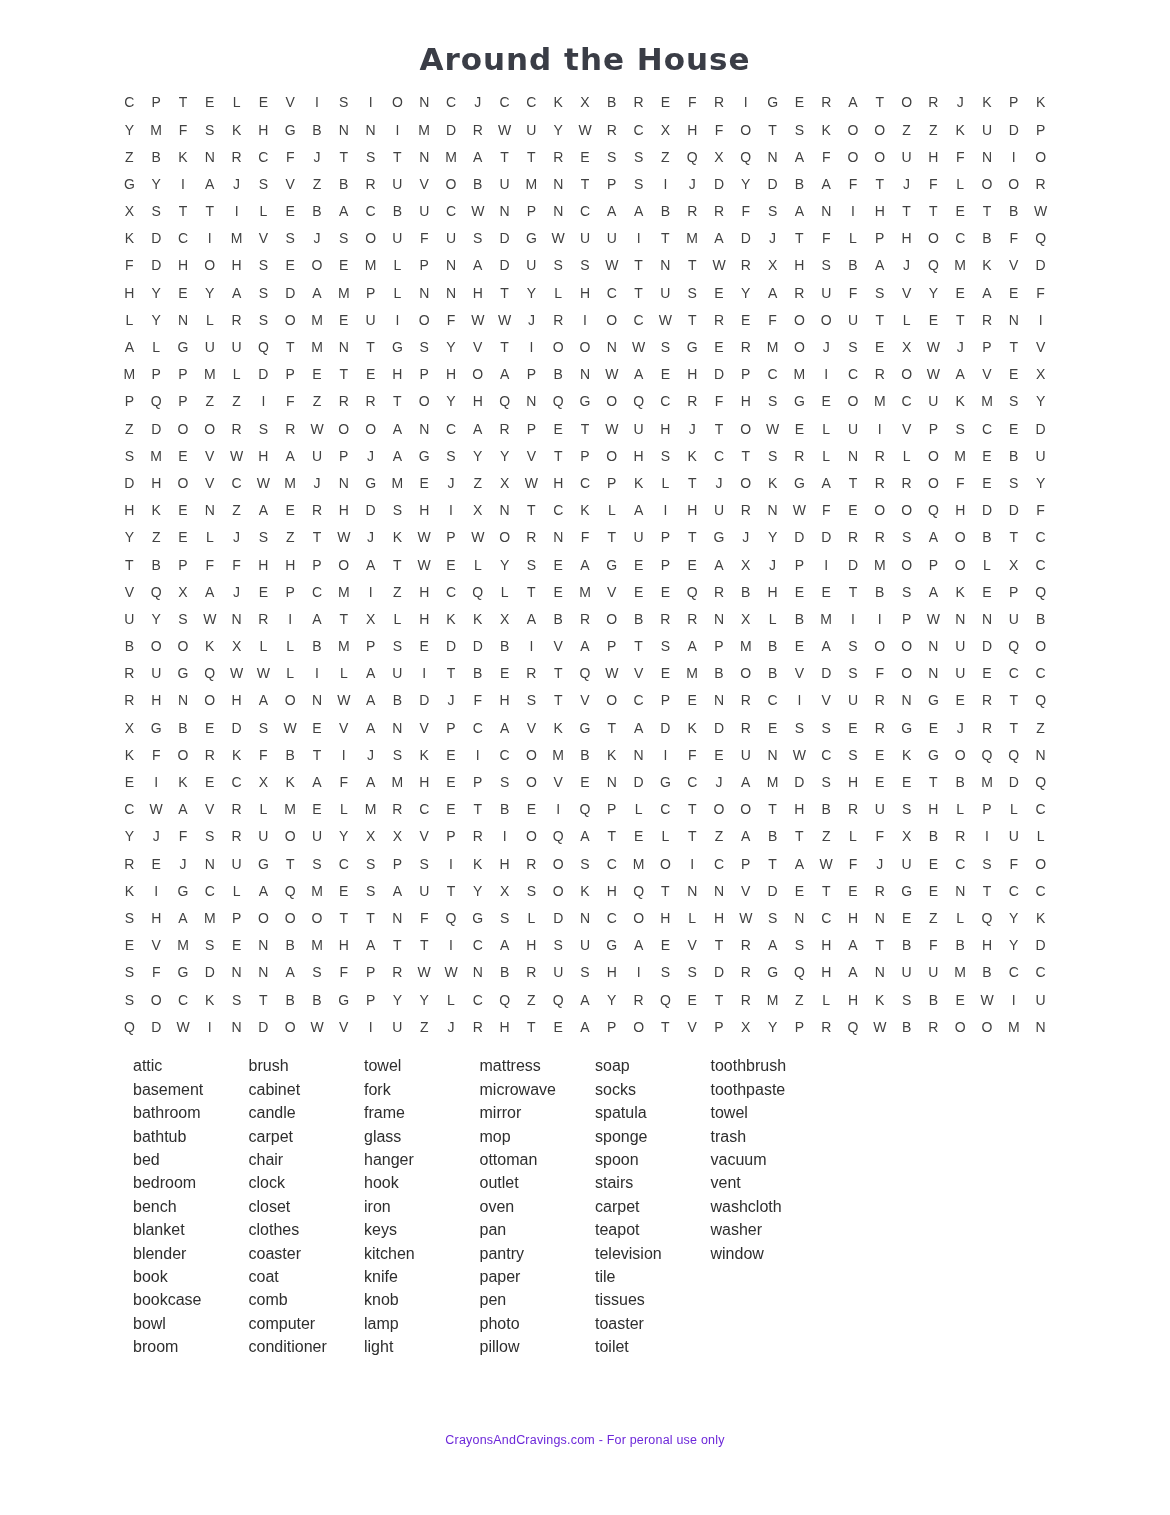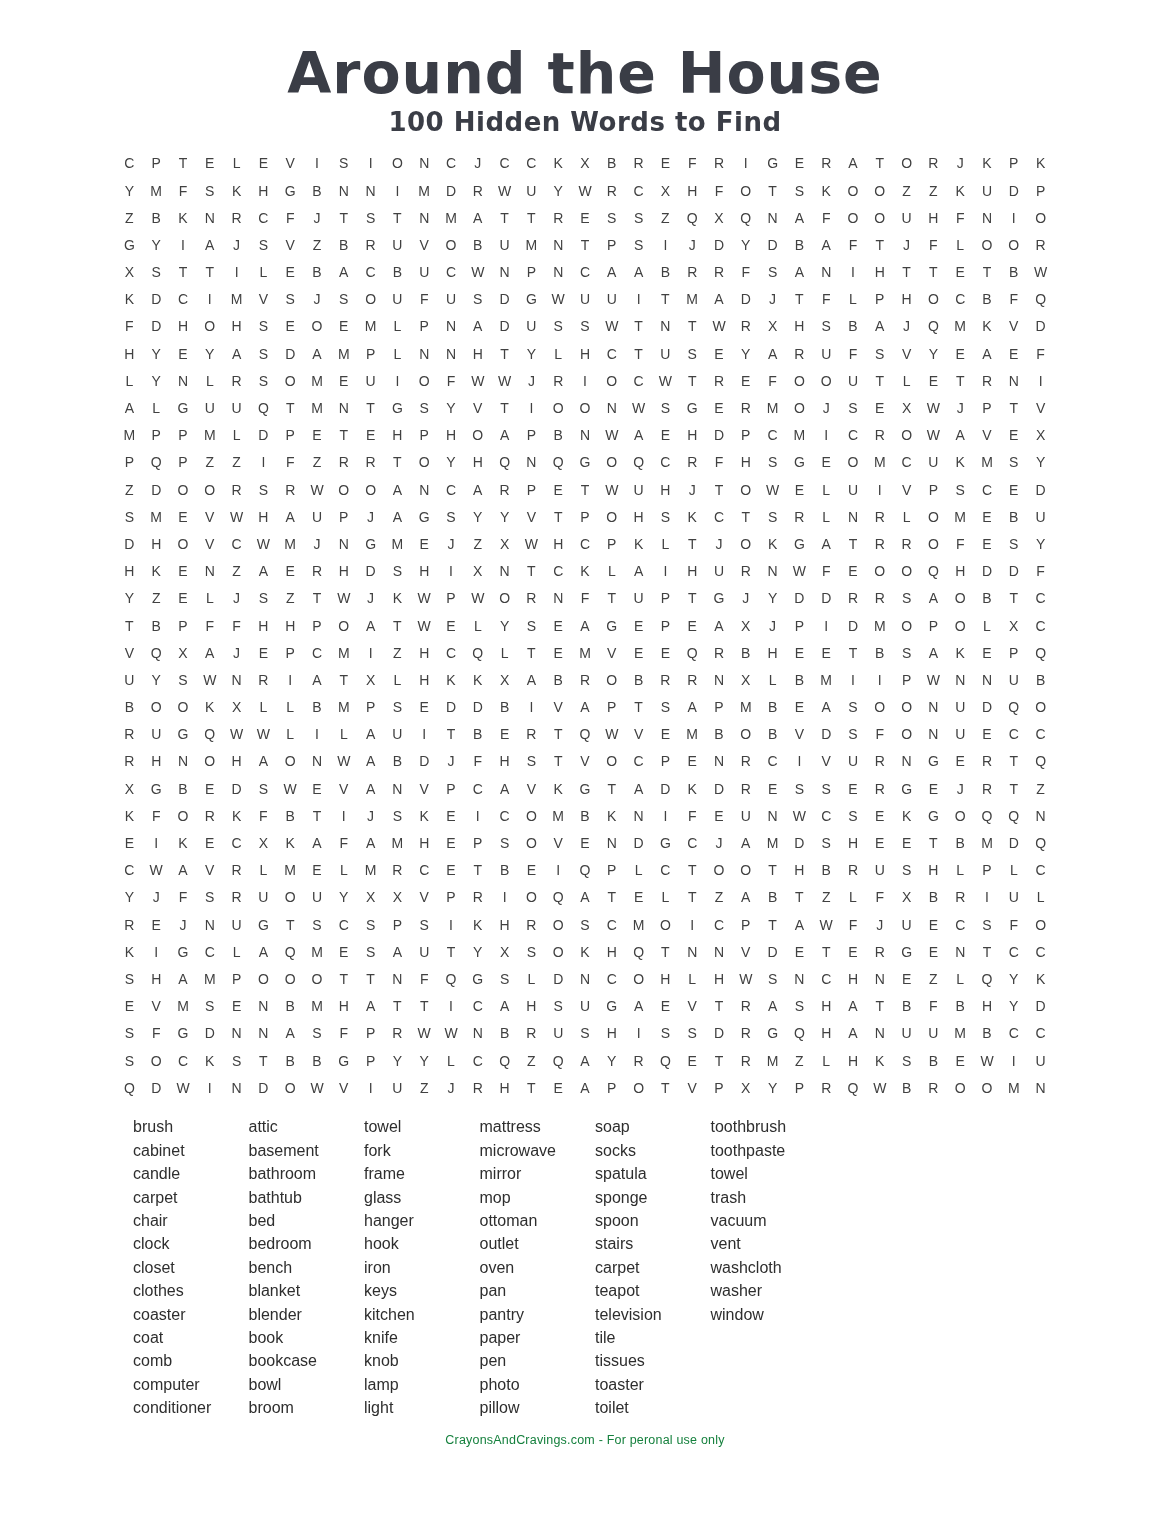--- a/index.html
+++ b/index.html
@@ -9,21 +9,21 @@
     height: 1515px;
     background: #ffffff;
     font-family: "Liberation Sans", sans-serif;
     overflow: hidden;
   }
   .header { text-align: center; padding-top: 42px; }
   .title {
     margin: 0;
     font-family: "DejaVu Sans", sans-serif;
     font-weight: 800;
-    font-size: 57px;
+    font-size: 31px;
     line-height: 1.12;
     color: #3a3d46;
     letter-spacing: 1px;
   }
   .subtitle {
     margin: 2px 0 0 0;
     font-family: "DejaVu Sans", sans-serif;
     font-weight: 800;
     font-size: 26px;
     line-height: 1.15;
@@ -56,31 +56,30 @@
     line-height: 23.4px;
     color: #2e2e2e;
     white-space: nowrap;
   }
   .footer {
     position: absolute;
     left: 0; right: 0;
     top: 1433px;
     text-align: center;
     font-size: 12.5px;
-    color: #15803d;
+    color: #6d28d9;
     letter-spacing: 0.2px;
   }
 </style>
 </head>
 <body>
 
 <div class="page">
   <div class="header">
     <h1 class="title">Around the House</h1>
-    <h2 class="subtitle">100 Hidden Words to Find</h2>
   </div>
 
   <div class="grid" id="letter-grid">
       <span class="cell">C</span>
       <span class="cell">P</span>
       <span class="cell">T</span>
       <span class="cell">E</span>
       <span class="cell">L</span>
       <span class="cell">E</span>
       <span class="cell">V</span>
@@ -1298,49 +1297,49 @@
       <span class="cell">W</span>
       <span class="cell">B</span>
       <span class="cell">R</span>
       <span class="cell">O</span>
       <span class="cell">O</span>
       <span class="cell">M</span>
       <span class="cell">N</span>
     </div>
 
   <div class="words" id="word-list">
+      <div class="word-col">
+        <div class="word">attic</div>
+        <div class="word">basement</div>
+        <div class="word">bathroom</div>
+        <div class="word">bathtub</div>
+        <div class="word">bed</div>
+        <div class="word">bedroom</div>
+        <div class="word">bench</div>
+        <div class="word">blanket</div>
+        <div class="word">blender</div>
+        <div class="word">book</div>
+        <div class="word">bookcase</div>
+        <div class="word">bowl</div>
+        <div class="word">broom</div>
+      </div>
       <div class="word-col">
         <div class="word">brush</div>
         <div class="word">cabinet</div>
         <div class="word">candle</div>
         <div class="word">carpet</div>
         <div class="word">chair</div>
         <div class="word">clock</div>
         <div class="word">closet</div>
         <div class="word">clothes</div>
         <div class="word">coaster</div>
         <div class="word">coat</div>
         <div class="word">comb</div>
         <div class="word">computer</div>
         <div class="word">conditioner</div>
-      </div>
-      <div class="word-col">
-        <div class="word">attic</div>
-        <div class="word">basement</div>
-        <div class="word">bathroom</div>
-        <div class="word">bathtub</div>
-        <div class="word">bed</div>
-        <div class="word">bedroom</div>
-        <div class="word">bench</div>
-        <div class="word">blanket</div>
-        <div class="word">blender</div>
-        <div class="word">book</div>
-        <div class="word">bookcase</div>
-        <div class="word">bowl</div>
-        <div class="word">broom</div>
       </div>
       <div class="word-col">
         <div class="word">towel</div>
         <div class="word">fork</div>
         <div class="word">frame</div>
         <div class="word">glass</div>
         <div class="word">hanger</div>
         <div class="word">hook</div>
         <div class="word">iron</div>
         <div class="word">keys</div>

